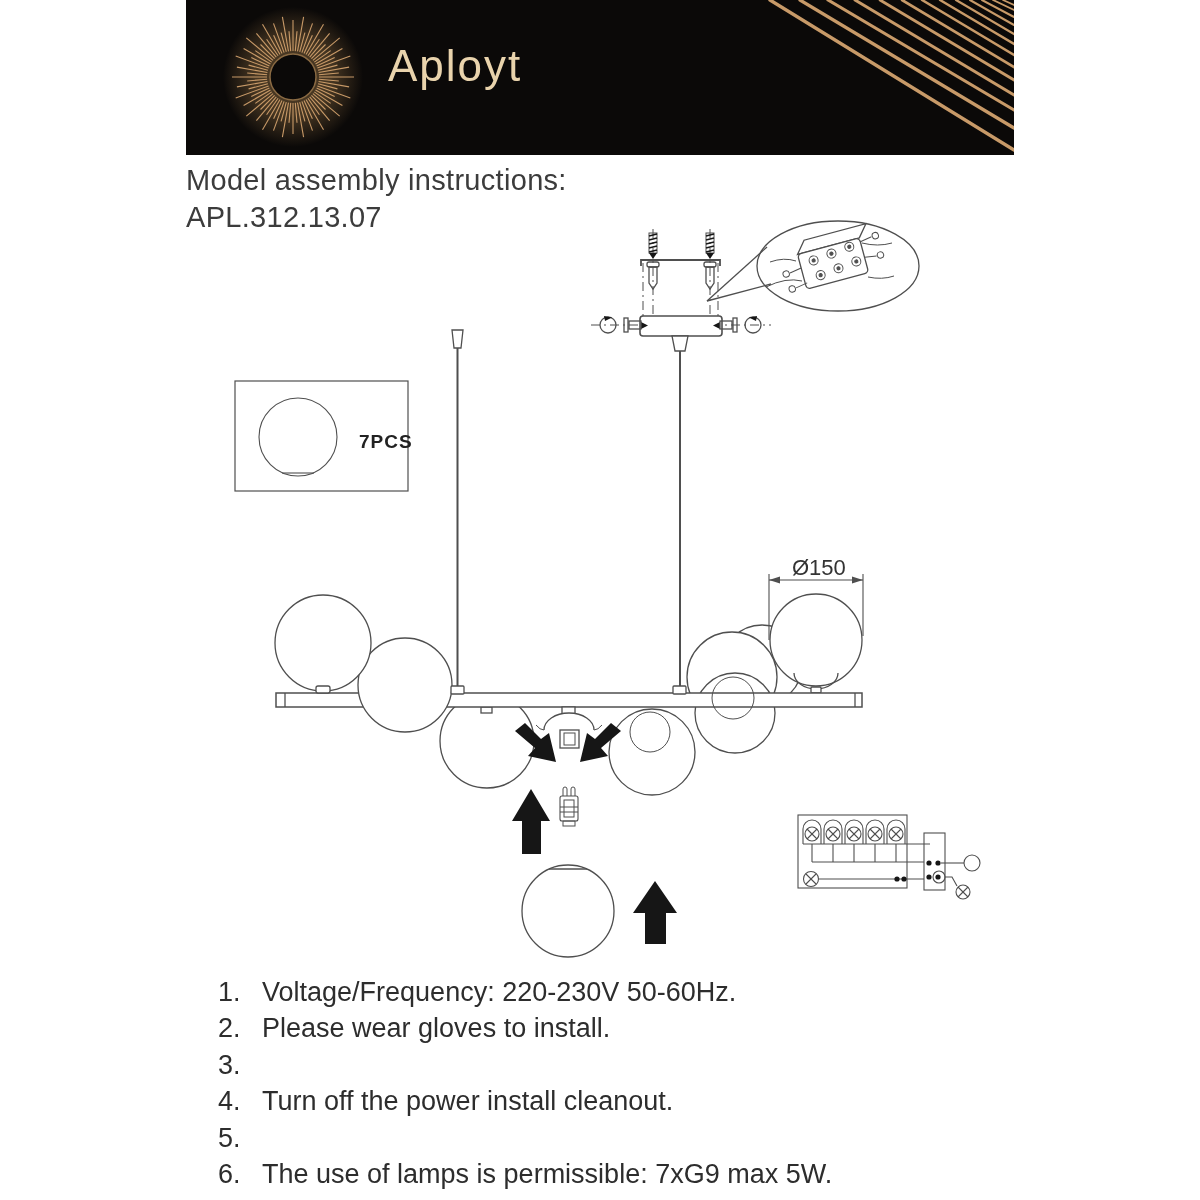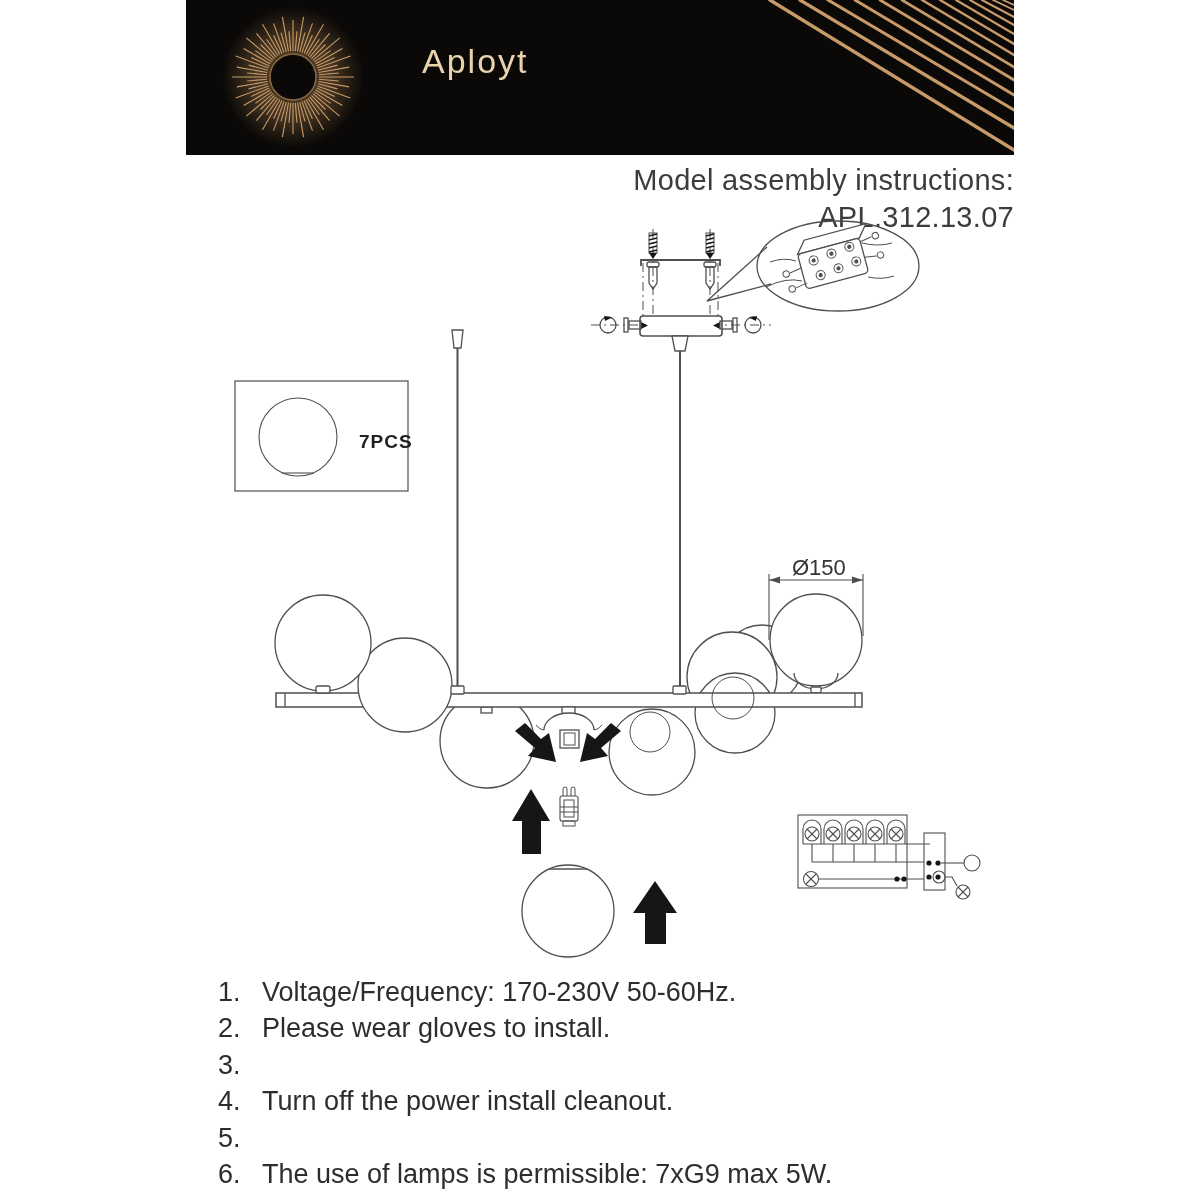--- a/index.html
+++ b/index.html
@@ -2,27 +2,27 @@
 <html><head>
 <meta charset="utf-8">
 <style>
   html,body{margin:0;padding:0;background:#fff;}
   .page{position:relative;width:1200px;height:1200px;background:#ffffff;
         font-family:"Liberation Sans",sans-serif;overflow:hidden;}
 
   
   .header{position:absolute;left:186px;top:0;width:828px;height:155px;
           background:#0b0908;overflow:hidden;}
-  .wordmark{position:absolute;left:202px;top:44px;font-size:34px;line-height:1;
-            letter-spacing:2px;color:#e9d3ac;font-weight:400;margin-left:34px;}
+  .wordmark{position:absolute;left:202px;top:44px;font-size:44px;line-height:1;
+            letter-spacing:2px;color:#e9d3ac;font-weight:400;}
   .logo-svg{position:absolute;left:35px;top:5px;}
   .fan-svg{position:absolute;right:0;top:0;}
 
   
-  .title1,.title2{position:absolute;left:186px;width:828px;text-align:right;
+  .title1,.title2{position:absolute;left:186px;width:828px;text-align:left;
                   color:#3c3c3c;font-weight:500;letter-spacing:.3px;}
   .title1{top:164px;font-size:29px;}
   .title2{top:201px;font-size:29px;}
 
   
   .lbl{position:absolute;color:#222;margin-left:12px;}
   .lbl-7pcs{left:347px;top:431px;font-size:19px;font-weight:700;letter-spacing:1px;}
   .lbl-dim{left:780px;top:555px;width:70px;text-align:left;font-size:22px;
            font-weight:500;color:#333;}
 
@@ -380,21 +380,21 @@
         <line x1="968" y1="887" x2="958" y2="897"></line>
     </g>
   </svg>
 
   <div class="lbl lbl-7pcs">7PCS</div>
   <div class="lbl lbl-dim">Ø150</div>
 
   <div class="instructions">
     <div class="inst-row">
       <span class="inst-num">1.</span>
-      <span class="inst-txt">Voltage/Frequency: 170-230V 50-60Hz.</span>
+      <span class="inst-txt">Voltage/Frequency: 220-230V 50-60Hz.</span>
     </div>
     <div class="inst-row">
       <span class="inst-num">2.</span>
       <span class="inst-txt">Please wear gloves to install.</span>
     </div>
     <div class="inst-row">
       <span class="inst-num">3.</span>
     </div>
     <div class="inst-row">
       <span class="inst-num">4.</span>

